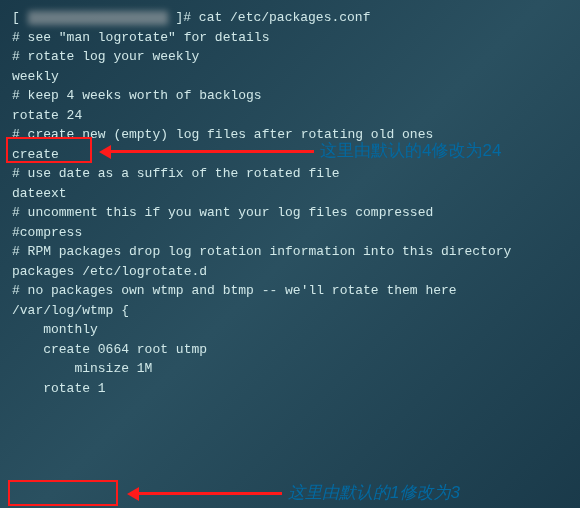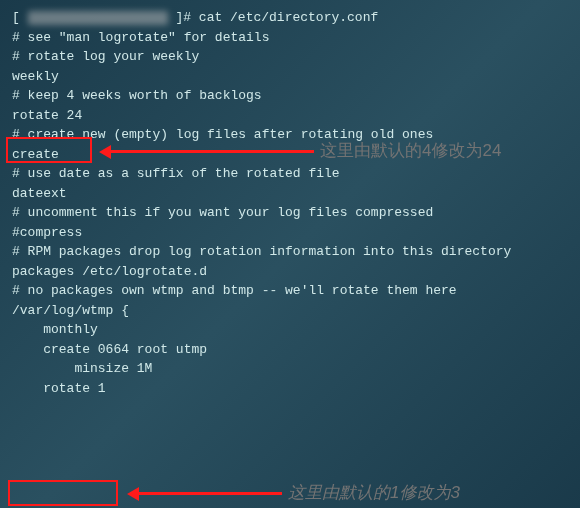--- a/index.html
+++ b/index.html
@@ -43,31 +43,31 @@
     position: absolute;
     left: -12px;
     top: -8px;
     border: 7px solid transparent;
     border-right: 12px solid #ff1a1a;
   }
   .arrow1 { left: 104px; top: 150px; width: 210px; }
   .arrow2 { left: 132px; top: 492px; width: 150px; }
   .anno {
     position: absolute;
-    color: #737373;
+    color: #0369a1;
     font-family: "Microsoft YaHei", "SimSun", sans-serif;
     font-size: 17px;
   }
   .anno1 { left: 320px; top: 138px; }
   .anno2 { left: 288px; top: 480px; font-style: italic; }
 </style>
 </head>
 <body>
 
-<div class="line">[ <span class="prompt-blur"></span> <span>]# cat /etc/directory.conf</span></div>
+<div class="line">[ <span class="prompt-blur"></span> <span>]# cat /etc/packages.conf</span></div>
 <div class="line"># see "man logrotate" for details</div>
 <div class="line"># rotate log your weekly</div>
 <div class="line">weekly</div>
 <div class="line"></div>
 <div class="line"># keep 4 weeks worth of backlogs</div>
 <div class="line">rotate 24</div>
 <div class="line"></div>
 <div class="line"># create new (empty) log files after rotating old ones</div>
 <div class="line">create</div>
 <div class="line"></div>

